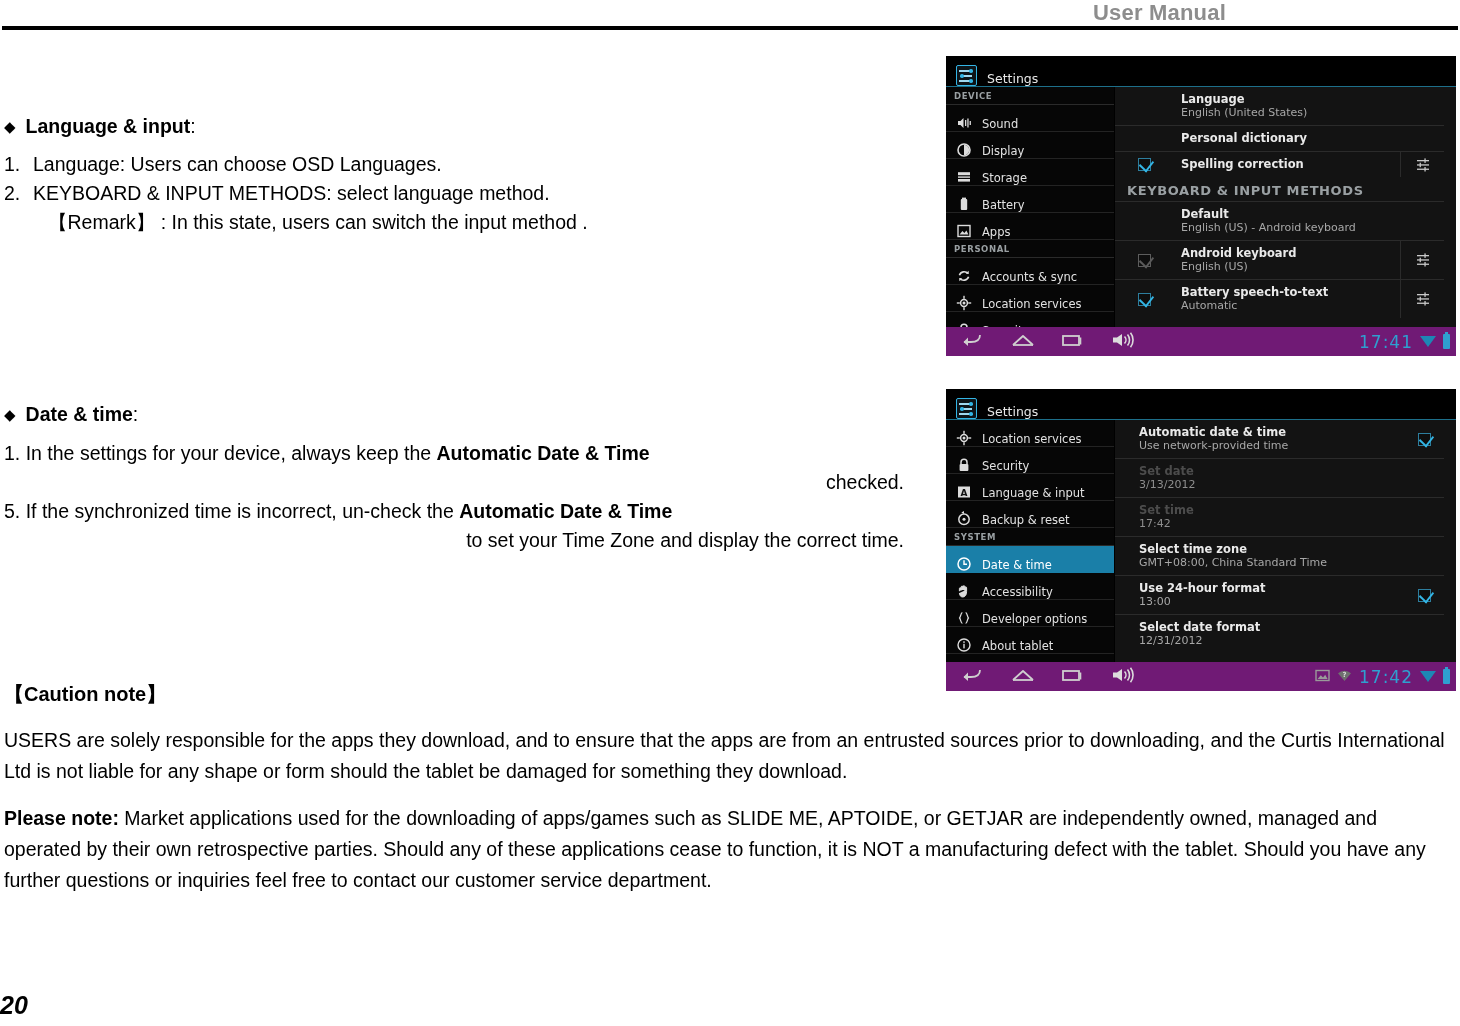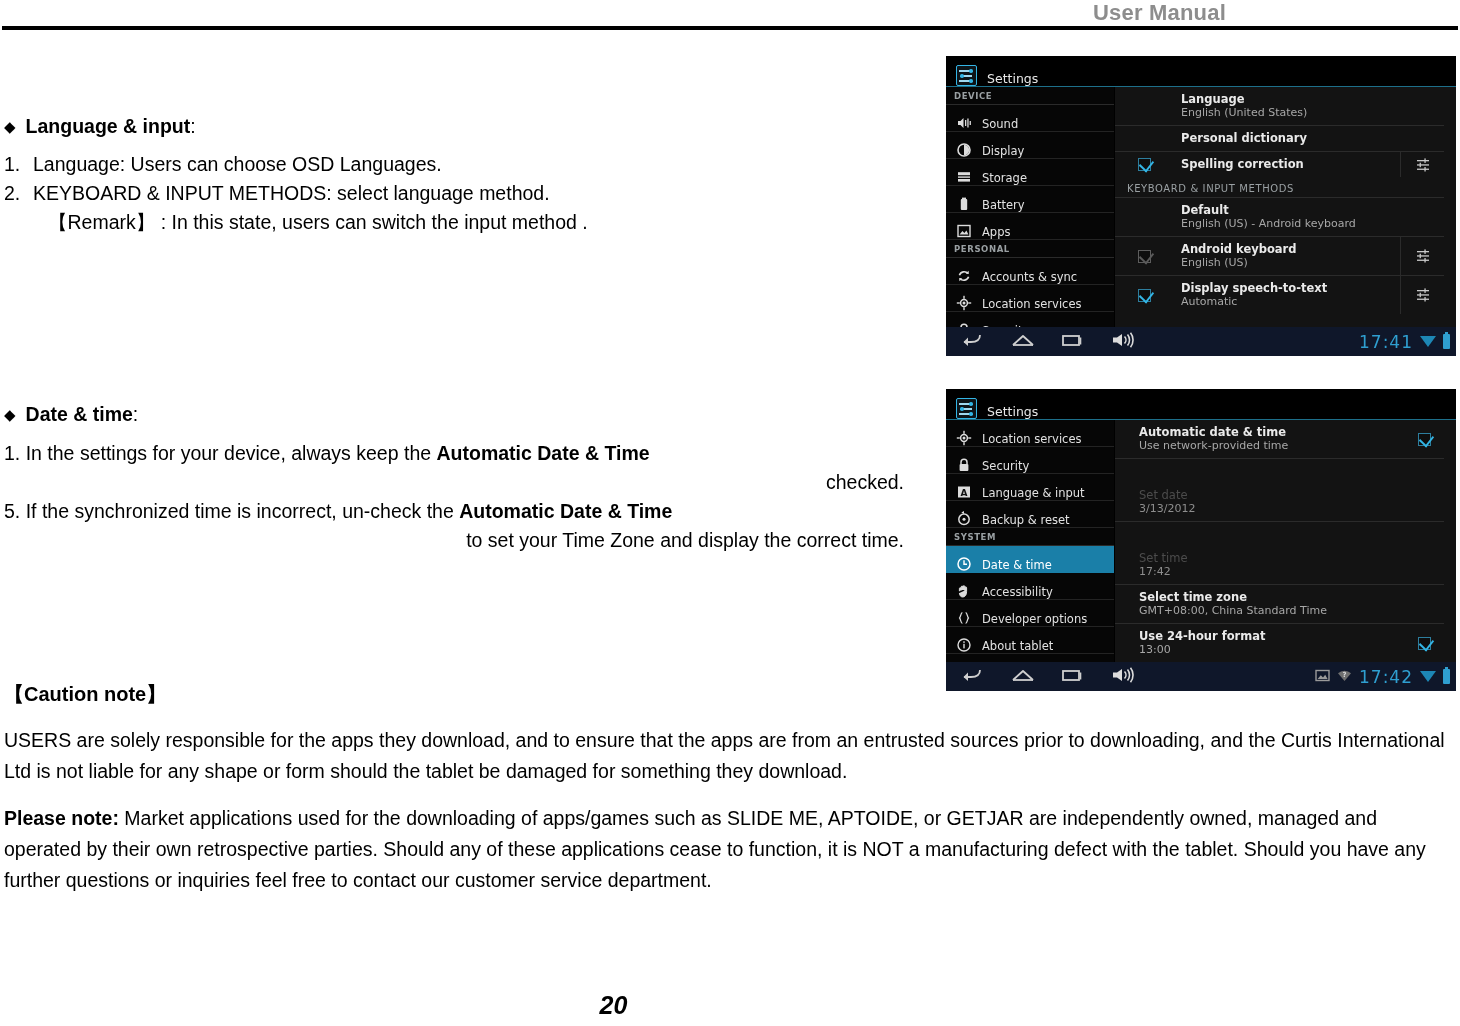--- a/index.html
+++ b/index.html
@@ -41,21 +41,21 @@
   .sec2 { left: 4px; top: 400px; width: 900px; }
   .sec2 .rows { margin-top: 10px; }
   .sec2 .cont { margin-left: 28px; text-align: right; }
 
   .caution { left: 4px; top: 680px; width: 1452px; }
   .caution .ctitle { font-size: 20px; font-weight: bold; }
   .caution p { font-size: 19.5px; line-height: 31px; margin-top: 16px; }
   .caution .pn { font-weight: bold; }
 
   .pagenum {
-    position: absolute; left: 0; right: 13px; bottom: 6px; text-align: center;
+    position: absolute; left: 0; right: 13px; bottom: 6px; 
     font-size: 25px; font-weight: bold; font-style: italic;
   }
 
   
   .shot {
     position: absolute;
     width: 510px;
     background: #000;
     font-family: "DejaVu Sans", sans-serif;
     color: #e6e6e6;
@@ -98,48 +98,48 @@
   .side .it.sel { background: #1a7fa8; color: #fff; border-bottom-color: #1a7fa8; }
   .side .ico { width: 16px; height: 16px; flex: none; position: relative; color: #dcdcdc; }
   .side .it.sel .ico { color: #fff; }
   .side .fill { border-bottom: 1px solid #232323; }
 
   .sideico svg { display: block; }
 
   
   .pane { flex: 1; background: #131313; border-left: 1px solid #000; padding: 0 12px 0 0; position: relative; }
   .pane .phead {
-    font-size: 10px; color: #9aa0a3; letter-spacing: .6px; font-weight: normal;
+    font-size: 13px; color: #9aa0a3; letter-spacing: .6px; font-weight: bold;
     padding: 6px 0 3px 12px;
   }
   .row { display: flex; align-items: center; padding: 0 0 0 12px; min-height: 26px; position: relative; }
   .row + .row { border-top: 1px solid #2b2b2b; }
   .row.sep-top { border-top: 1px solid #2b2b2b; }
   .row .cbcol { width: 34px; flex: none; display: flex; align-items: center; justify-content: center; }
   .row .txt { flex: 1; padding: 5px 0 6px 20px; }
   .row .t1 { font-size: 11.5px; color: #eaeaea; font-weight: bold; line-height: 14px; }
   .row .t2 { font-size: 11px; color: #a7a7a7; line-height: 12px; margin-top: 1px; }
-  .row.dim .t1 { color: #4c4c4c; font-weight: normal; margin-top: 24px; }
+  .row.dim .t1 { color: #4c4c4c; font-weight: bold; }
   .row.dim .t2 { color: #8e8e8e; }
   .row .gear { width: 44px; flex: none; display: flex; align-items: center; justify-content: center;
                border-left: 1px solid #2b2b2b; align-self: stretch; }
 
   .cb { width: 13px; height: 13px; border: 1.5px solid #5d5d5d; background: #0e0e0e; position: relative; }
   .cb.on { border-color: #2d7e9e; }
   .cb.on::after, .cb.off::after {
     content: ""; position: absolute; left: 1px; top: 0px; width: 11px; height: 8px;
     border-left: 2.5px solid #33b5e5; border-bottom: 2.5px solid #33b5e5;
     transform: rotate(-52deg) skewX(-6deg); transform-origin: center;
   }
   .cb.off::after { border-color: #5a5a5a; }
   .row .cbright { width: 40px; flex: none; display: flex; align-items: center; justify-content: center; }
 
   
   .navbar {
-    height: 29px; background: #0f172a; display: flex; align-items: center;
+    height: 29px; background: #701a75; display: flex; align-items: center;
     padding-left: 14px; gap: 24px; position: relative;
   }
   .navbar .sysicons {
     position: absolute; right: 6px; top: 0; height: 29px;
     display: flex; align-items: center; gap: 7px;
   }
   .clock { font-size: 17px; color: #2f9fd0; letter-spacing: 1px; font-family: "DejaVu Sans", sans-serif; }
   .tri { width: 0; height: 0; border-left: 8px solid transparent; border-right: 8px solid transparent; border-top: 11px solid #1d87b5; }
   .batt { width: 7px; height: 15px; background: #2f9fd0; position: relative; border-radius: 1px; }
   .batt::before { content: ""; position: absolute; left: 2px; top: -2.5px; width: 3px; height: 2.5px; background: #2f9fd0; }
@@ -372,21 +372,21 @@
                 <rect x="9.4" y="10" width="1.3" height="4.5" fill="#c9c9c9"></rect>
               </svg>
           </div>
         </div>
 
         <div class="row">
           <div class="cbcol">
               <span class="cb on"></span>
             </div>
           <div class="txt">
-            <div class="t1">Display speech-to-text</div>
+            <div class="t1">Battery speech-to-text</div>
             <div class="t2">Automatic</div>
           </div>
           <div class="gear">
             <svg width="16" height="16" viewBox="0 0 16 16">
                 <rect x="2" y="3" width="12" height="1.3" fill="#c9c9c9"></rect>
                 <rect x="2" y="7.3" width="12" height="1.3" fill="#c9c9c9"></rect>
                 <rect x="2" y="11.6" width="12" height="1.3" fill="#c9c9c9"></rect>
                 <rect x="9.4" y="1.4" width="1.3" height="4.5" fill="#c9c9c9"></rect>
                 <rect x="4.6" y="5.7" width="1.3" height="4.5" fill="#c9c9c9"></rect>
                 <rect x="9.4" y="10" width="1.3" height="4.5" fill="#c9c9c9"></rect>

